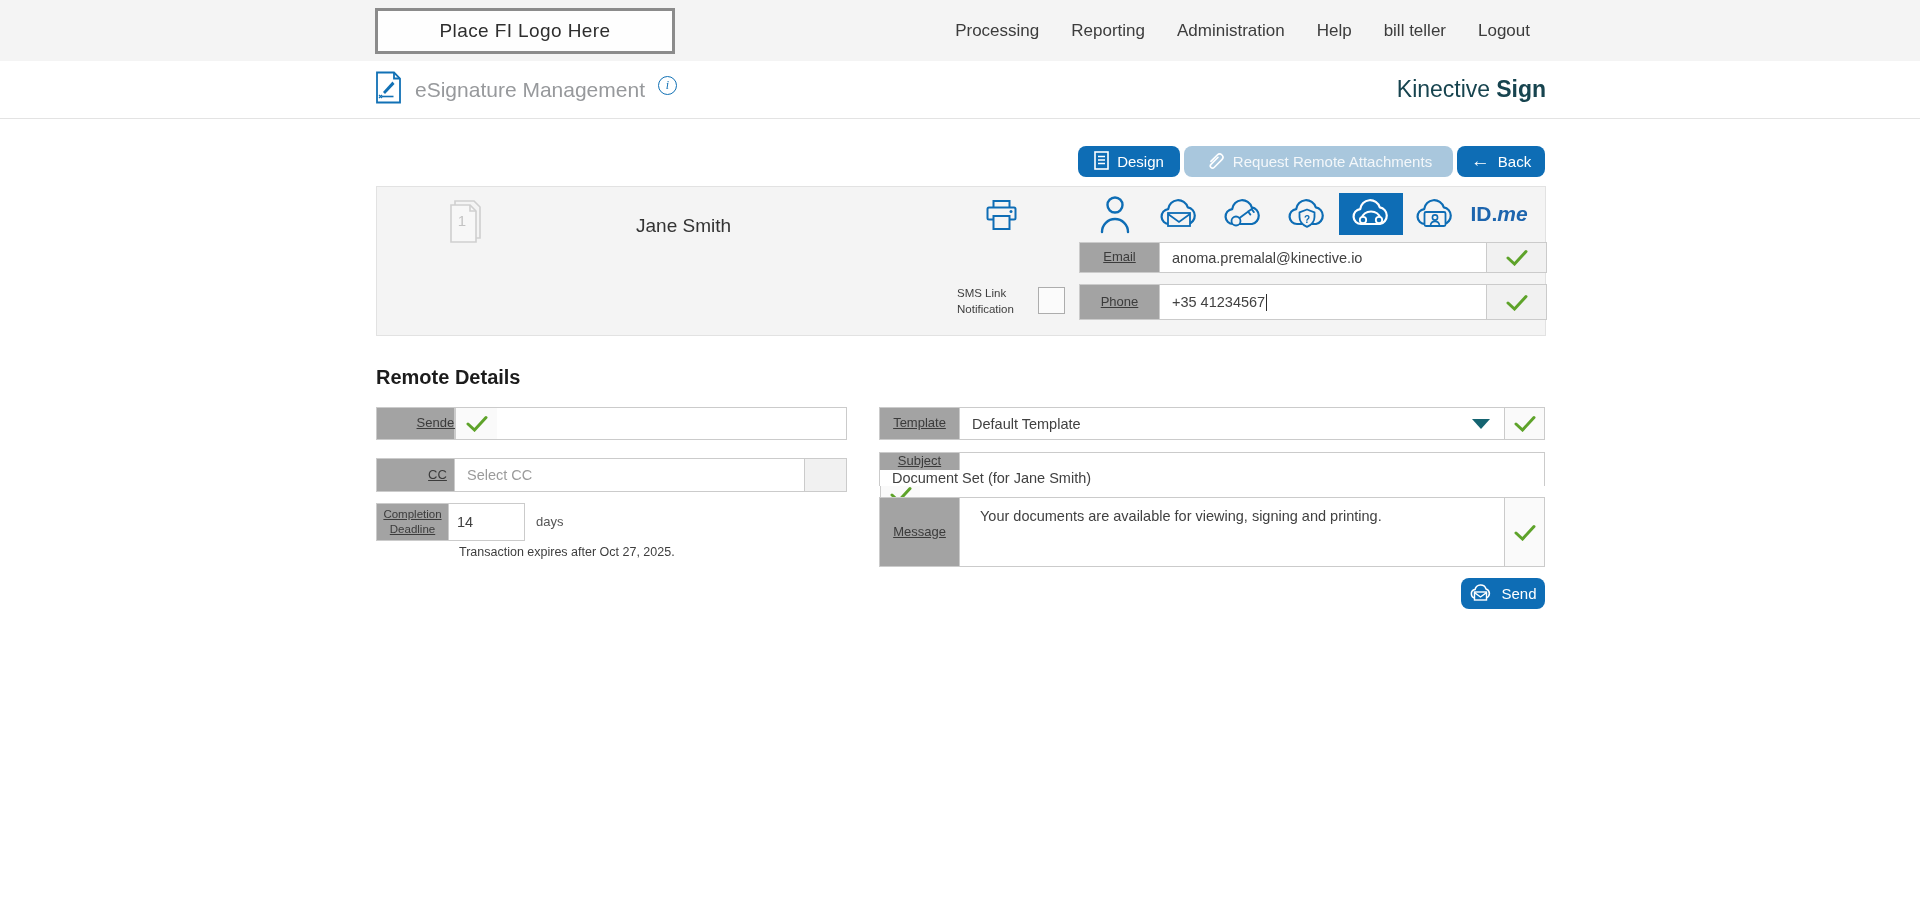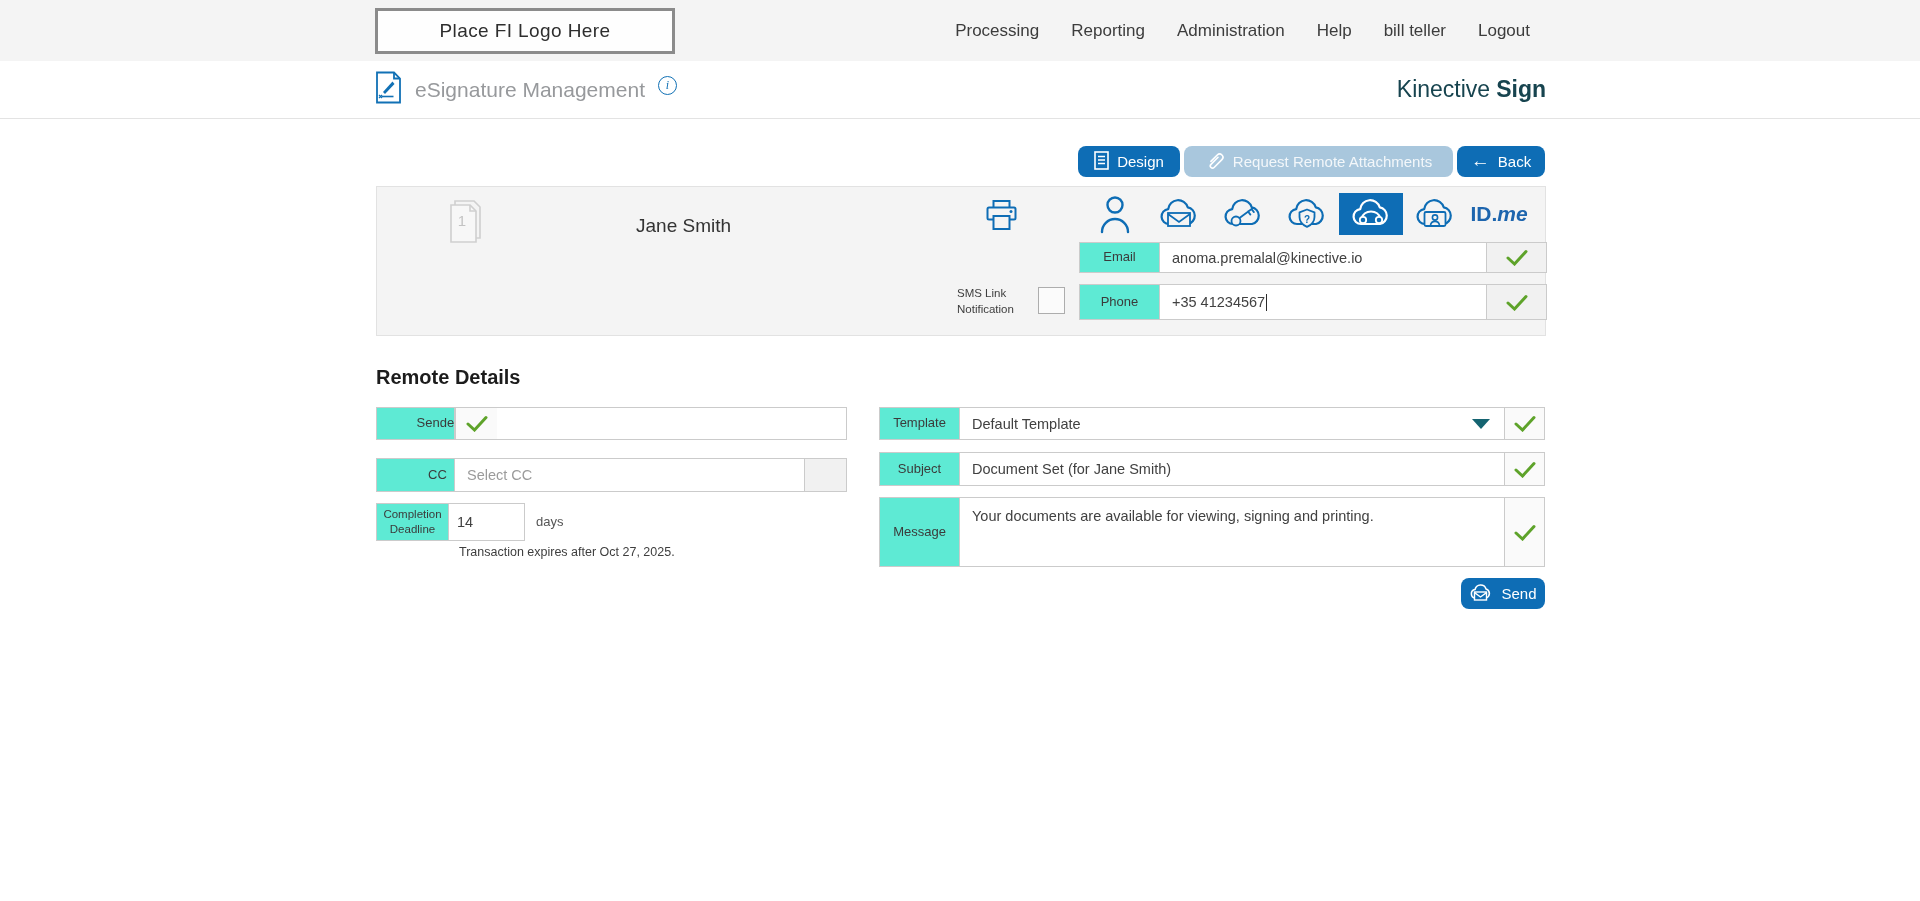--- a/index.html
+++ b/index.html
@@ -40,22 +40,22 @@
   .recipient-name { position:absolute; left:259px; top:28px; font-size:19px; color:#333; }
   .printer { position:absolute; left:606px; top:11px; cursor:pointer; }
   .auth-row { position:absolute; left:706px; top:6px; display:flex; }
   .auth-slot { width:64px; height:42px; display:flex; align-items:center; justify-content:center; cursor:pointer; }
   .auth-slot.selected { background:#0e6db5; }
   .idme { font-size:21px; color:#1d65ae; white-space:nowrap; }
   .idme .b { font-weight:800; }
   .idme .m { font-style:italic; font-weight:600; }
 
   .field-row { display:flex; border:1px solid #cbcbcb; background:#fff; }
-  .field-label { background:#5eead4; border-right:1px solid #cbcbcb; display:flex; align-items:center;
-    justify-content:center; font-size:13px; color:#3b3b3b; text-align:center; line-height:1.3; }
+  .field-label { background:#a3a3a3; border-right:1px solid #cbcbcb; display:flex; align-items:center;
+    justify-content:center; font-size:13px; color:#3b3b3b; text-align:center; line-height:1.3;text-decoration:underline; }
   .field-value { flex:1; display:flex; align-items:center; padding:0 12px; font-size:14.5px; color:#414141; background:#fff; position:relative; }
   .field-value input { width:100%; border:none; outline:none; font-size:14.5px; color:#414141; font-family:"Liberation Sans",sans-serif; background:transparent; }
   .field-value input::placeholder { color:#9b9b9b; }
   .field-check { border-left:1px solid #cbcbcb; display:flex; align-items:center; justify-content:center; background:#f1f1f1; }
 
   .email-row { position:absolute; left:702px; top:55px; width:468px; height:31px; }
   .phone-row { position:absolute; left:702px; top:97px; width:468px; height:36px; }
   .email-row .field-label, .phone-row .field-label { width:80px; }
   .email-row .field-check, .phone-row .field-check { width:60px; }
   .caret { display:inline-block; width:1px; height:17px; background:#2b2b2b; margin-left:1px; }
@@ -72,25 +72,25 @@
   .row-sender .field-check { width:42px; background:#fafafa; }
   .cc-tail { width:42px; border-left:1px solid #cbcbcb; background:#f1f1f1; }
 
   .row-completion { position:absolute; left:376px; top:503px; width:149px; height:38px; }
   .row-completion .field-label { width:72px; font-size:11.5px; padding:2px 4px; }
   .row-completion input { padding:0 8px; }
   .days-label { position:absolute; left:536px; top:514px; font-size:13px; color:#555; }
   .expires-note { position:absolute; left:459px; top:545px; font-size:12.5px; color:#3e3e3e; }
 
   .row-template { position:absolute; left:879px; top:407px; width:666px; height:33px; }
-  .row-subject  { position:absolute; left:879px; top:452px; width:666px; height:34px; }
+  .row-subject  { position:absolute; left:879px; top:452px; width:666px; height:34px;flex-direction:column; }
   .row-message  { position:absolute; left:879px; top:497px; width:666px; height:70px; }
   .row-template .field-label, .row-subject .field-label, .row-message .field-label { width:80px; }
   .row-template .field-check, .row-subject .field-check, .row-message .field-check { width:40px; background:#fafafa; }
-  .row-message textarea { flex:1; border:none; outline:none; resize:none; padding:10px 12px;
+  .row-message textarea { flex:1; border:none; outline:none; resize:none; padding:10px 20px;
     font-size:14.5px; color:#414141; font-family:"Liberation Sans",sans-serif; }
 
   .dd-caret { position:absolute; right:14px; top:50%; margin-top:-5px; width:0; height:0;
     border-left:9px solid transparent; border-right:9px solid transparent; border-top:10px solid #156471; }
 
   .send-btn { position:absolute; left:1461px; top:578px; width:84px; height:31px; }
 </style>
 </head>
 <body>
 

